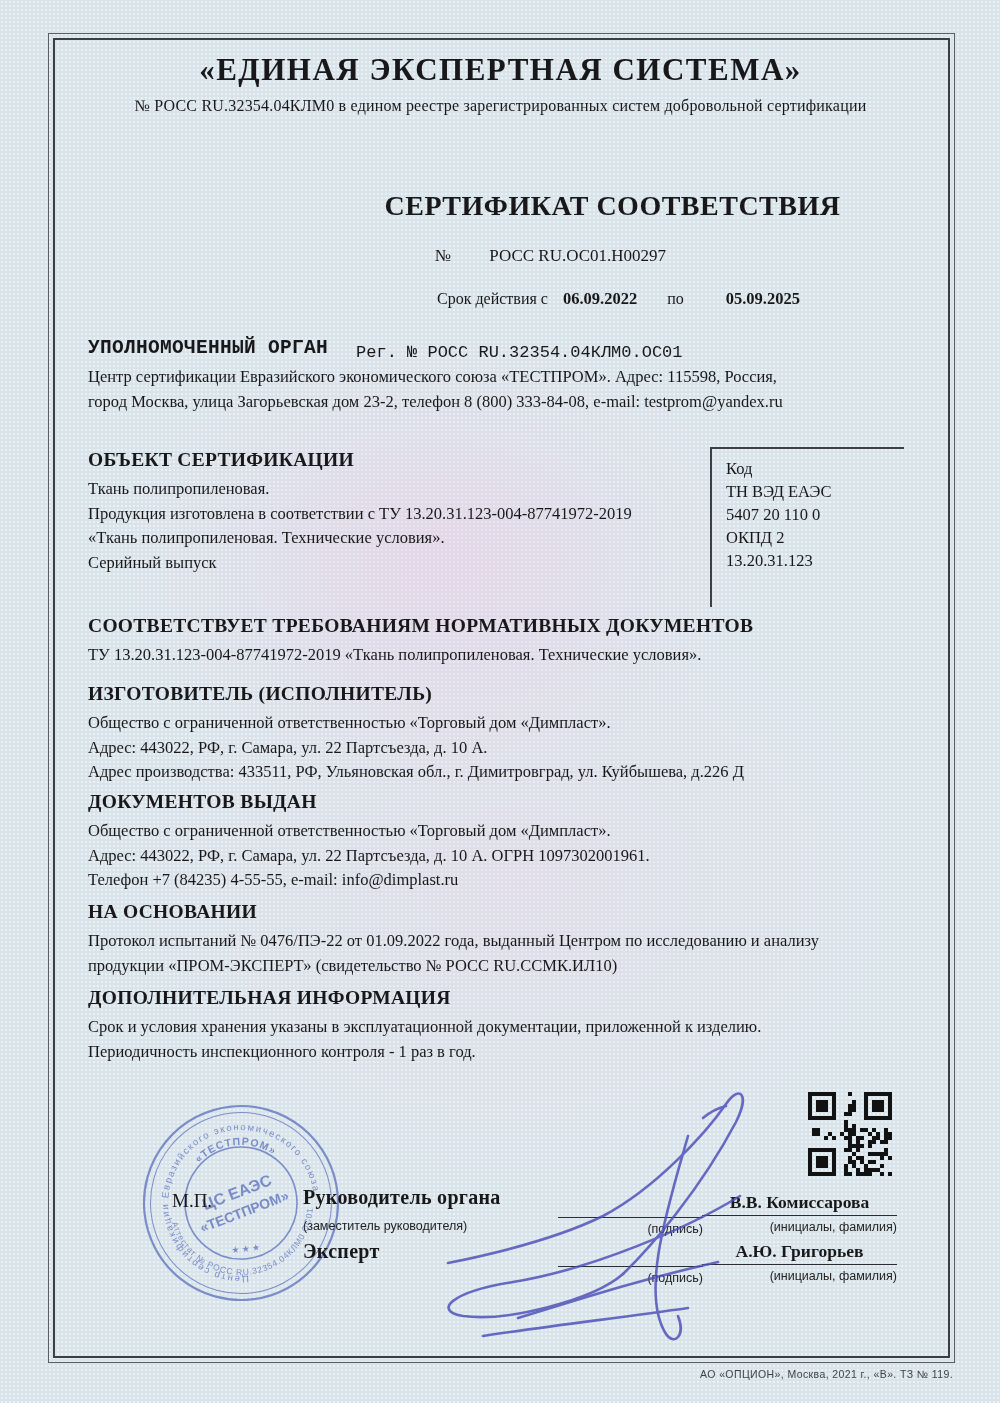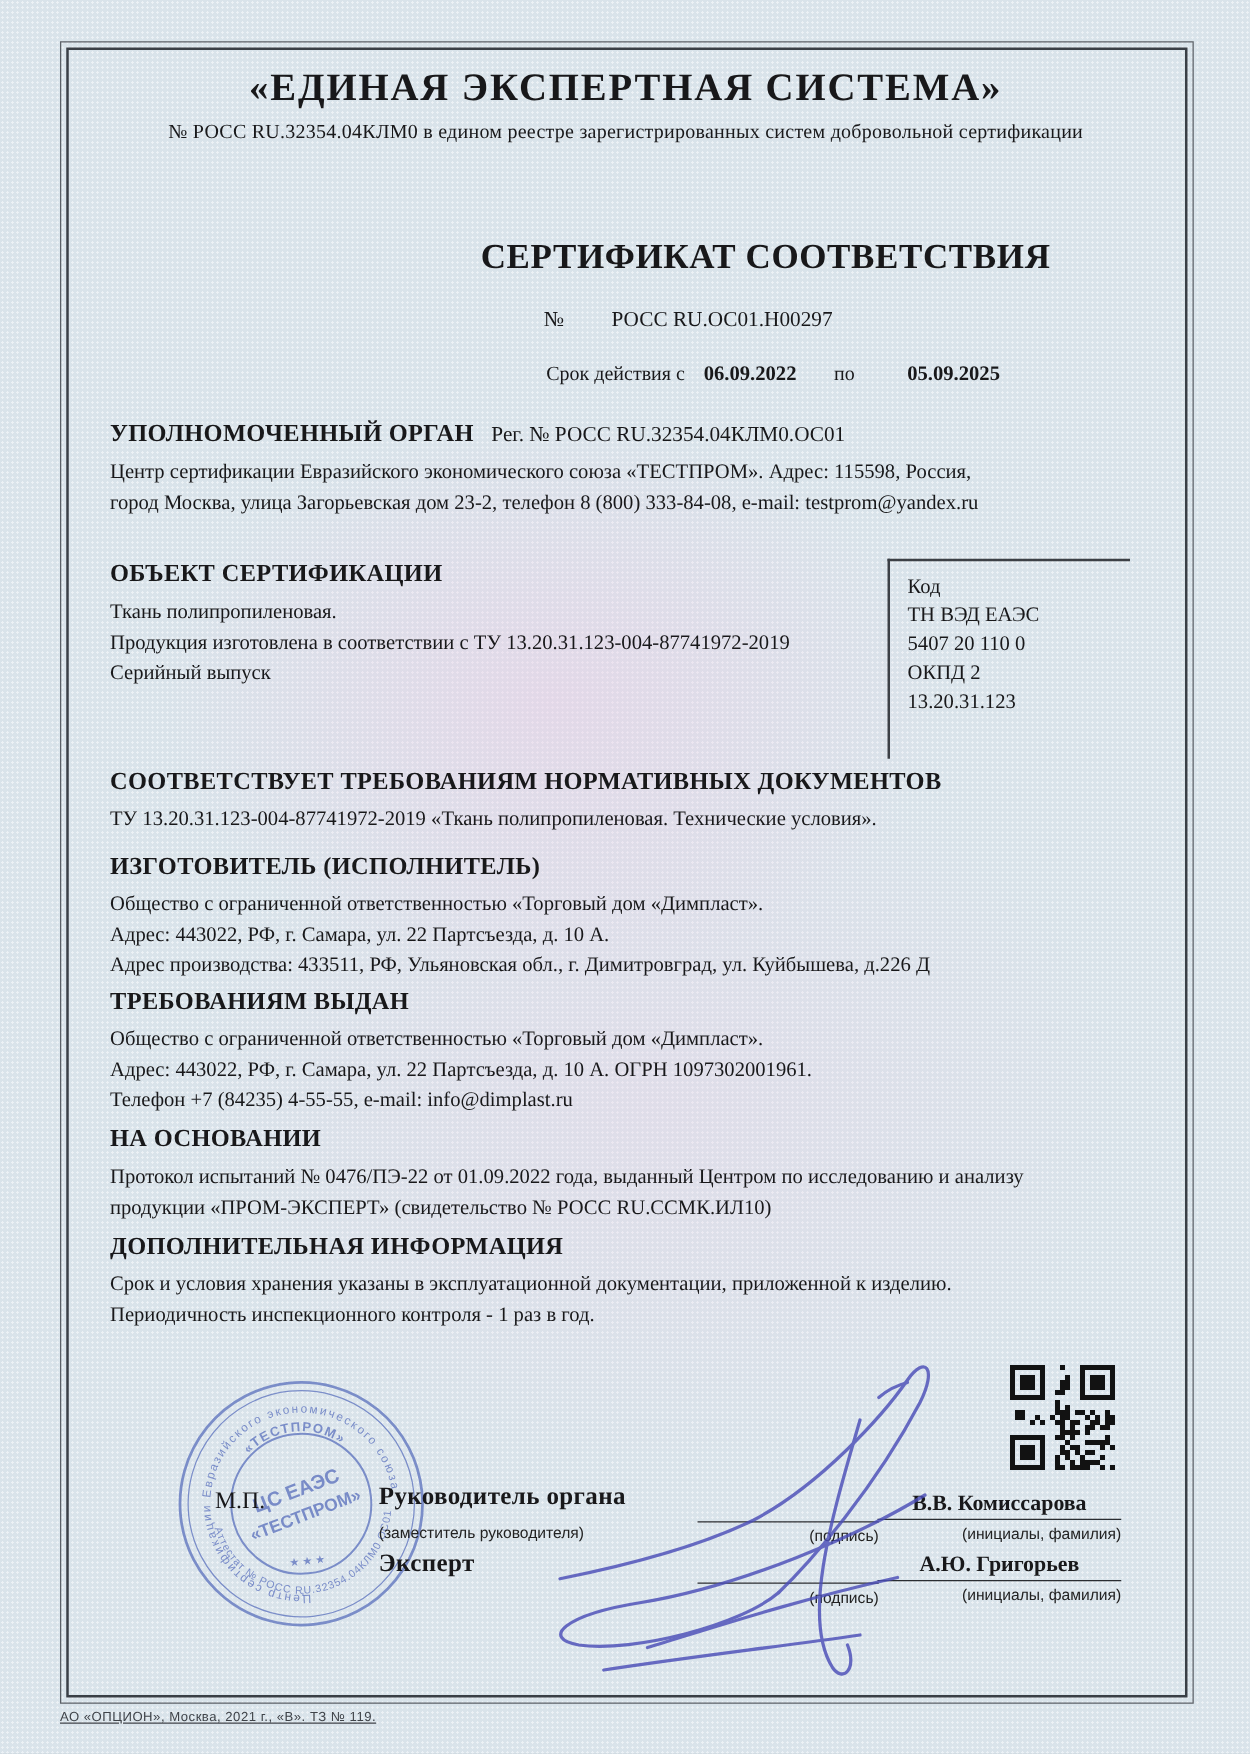--- a/index.html
+++ b/index.html
@@ -30,37 +30,37 @@
         font-size:28px;font-weight:bold;letter-spacing:.5px;}
   .cert-num{position:absolute;left:435px;top:246px;font-size:17px;}
   .cert-num .val{margin-left:38px;}
   .validity{position:absolute;left:437px;top:289px;font-size:16px;}
   .validity .d1{margin-left:15px;font-weight:bold;font-size:16.5px;}
   .validity .po{margin-left:30px;}
   .validity .d2{margin-left:42px;font-weight:bold;font-size:16.5px;}
 
   .sec{position:absolute;left:88px;width:862px;font-size:16.5px;line-height:24.5px;}
   .sec h2{font-size:19.5px;font-weight:bold;margin:0 0 5px 0;letter-spacing:.3px;line-height:24px;}
-  .hrow{display:flex;gap:14px;align-items:flex-start;}
+  .hrow{display:flex;gap:28px;align-items:flex-end;font-family:Liberation Mono, monospace;}
   .hrow .regno{font-size:17px;}
 
   .code-box{position:absolute;left:710px;top:447px;width:178px;height:150px;
         border-top:2px solid #3c4046;border-left:2px solid #3c4046;
         padding:8px 0 0 14px;font-size:16.5px;line-height:23px;}
 
   .mp{position:absolute;left:172px;top:1190px;font-size:19px;}
   .role{position:absolute;font-weight:bold;font-size:20px;letter-spacing:.3px;}
   .role-note{position:absolute;font-family:"Liberation Sans",sans-serif;font-size:12.5px;color:#222;}
   .sig-cell{position:absolute;text-align:center;font-family:"Liberation Sans",sans-serif;font-size:12.5px;color:#222;}
   .sig-cell .nm{font-family:"Liberation Serif",serif;font-weight:bold;font-size:17.5px;height:25px;line-height:25px;color:#18181a;}
   .sig-cell .ln{border-bottom:1.5px solid #2a2d31;}
   .sig-cell .lb{padding-top:4px;text-align:right;}
 
-  .footer{position:absolute;left:48px;top:1368px;width:905px;text-align:left;
-        font-family:"Liberation Sans",sans-serif;font-size:10.5px;color:#3f4349;letter-spacing:.4px;text-decoration:underline;}
+  .footer{position:absolute;left:48px;top:1368px;width:905px;text-align:right;
+        font-family:"Liberation Sans",sans-serif;font-size:10.5px;color:#3f4349;letter-spacing:.4px;}
 
   .stamp{position:absolute;left:138px;top:1100px;transform:rotate(-6deg);opacity:.9;}
   .scribble{position:absolute;left:388px;top:1078px;}
   .qr{position:absolute;left:808px;top:1092px;}
 </style>
 </head>
 <body>
 
 <div class="page">
   <div class="frame"></div>
@@ -85,20 +85,21 @@
       <span class="regno">Рег. № РОСС RU.32354.04КЛМ0.ОС01</span>
     </div>
     <div>Центр сертификации Евразийского экономического союза «ТЕСТПРОМ». Адрес: 115598, Россия,</div>
     <div>город Москва, улица Загорьевская дом 23-2, телефон 8 (800) 333-84-08, e-mail: testprom@yandex.ru</div>
   </div>
 
   <div class="sec" style="top:448px;width:610px">
     <h2>ОБЪЕКТ СЕРТИФИКАЦИИ</h2>
     <div>Ткань полипропиленовая.</div>
     <div>Продукция изготовлена в соответствии с ТУ 13.20.31.123-004-87741972-2019</div>
+    <div>«Ткань полипропиленовая. Технические условия».</div>
     <div>Серийный выпуск</div>
   </div>
 
   <div class="code-box">
     <div>Код</div>
     <div>ТН ВЭД ЕАЭС</div>
     <div>5407 20 110 0</div>
     <div>ОКПД 2</div>
     <div>13.20.31.123</div>
   </div>
@@ -109,21 +110,21 @@
   </div>
 
   <div class="sec" style="top:682px">
     <h2>ИЗГОТОВИТЕЛЬ (ИСПОЛНИТЕЛЬ)</h2>
     <div>Общество с ограниченной ответственностью «Торговый дом «Димпласт».</div>
     <div>Адрес: 443022, РФ, г. Самара, ул. 22 Партсъезда, д. 10 А.</div>
     <div>Адрес производства: 433511, РФ, Ульяновская обл., г. Димитровград, ул. Куйбышева, д.226 Д</div>
   </div>
 
   <div class="sec" style="top:790px">
-    <h2>ТРЕБОВАНИЯМ ВЫДАН</h2>
+    <h2>ДОКУМЕНТОВ ВЫДАН</h2>
     <div>Общество с ограниченной ответственностью «Торговый дом «Димпласт».</div>
     <div>Адрес: 443022, РФ, г. Самара, ул. 22 Партсъезда, д. 10 А. ОГРН 1097302001961.</div>
     <div>Телефон +7 (84235) 4-55-55, e-mail: info@dimplast.ru</div>
   </div>
 
   <div class="sec" style="top:900px">
     <h2>НА ОСНОВАНИИ</h2>
     <div>Протокол испытаний № 0476/ПЭ-22 от 01.09.2022 года, выданный Центром по исследованию и анализу</div>
     <div>продукции «ПРОМ-ЭКСПЕРТ» (свидетельство № РОСС RU.ССМК.ИЛ10)</div>
   </div>

